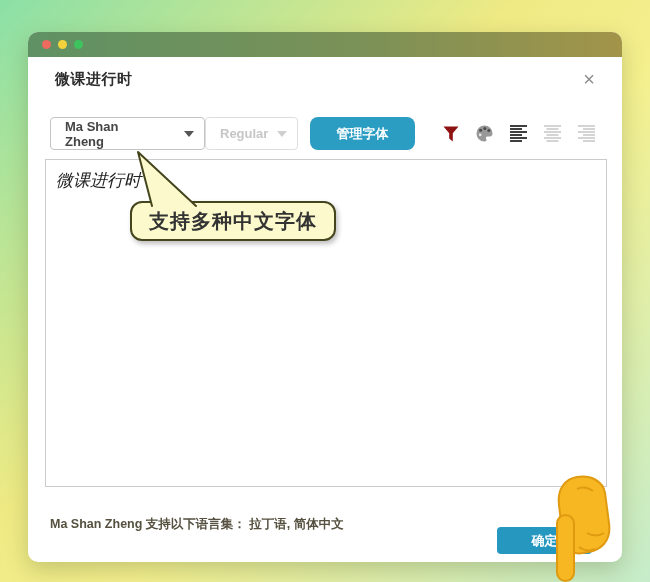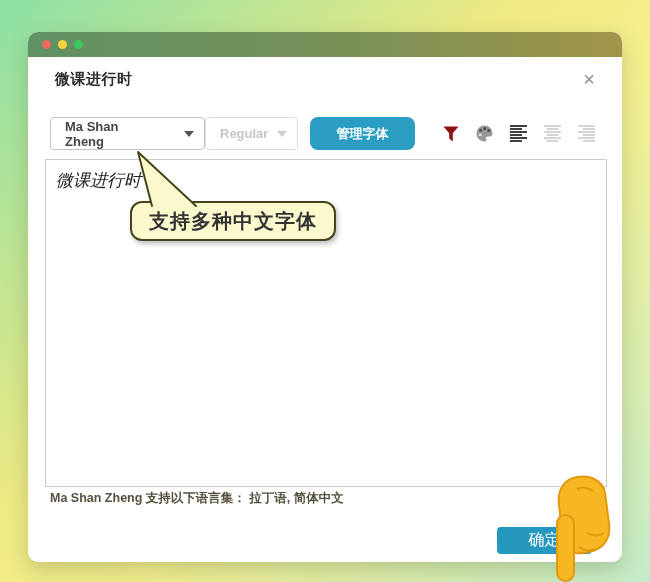--- a/index.html
+++ b/index.html
@@ -62,27 +62,27 @@
   .callout-tail { position:absolute; left:92px; top:118px; z-index:6; pointer-events:none; }
   .callout {
     position:absolute; left:102px; top:169px; width:206px; height:40px; z-index:5;
     background:#fcfacd; border:2px solid #45451d; border-radius:12px;
     box-shadow:2px 3px 5px rgba(0,0,0,.25);
     display:flex; align-items:center; justify-content:center;
     font-size:20px; font-weight:bold; color:#333333; letter-spacing:1px;
   }
 
   .status-note {
-    position:absolute; left:22px; top:458px;
+    position:absolute; left:22px; top:484px;
     font-size:12.5px; font-weight:bold; color:#55503f;
   }
   .btn-confirm {
     position:absolute; left:469px; top:495px; width:95px; height:27px;
     border:none; border-radius:4px; background:#2697bf; color:#fff;
-    font-size:16px; font-weight:normal; font-family:inherit; cursor:pointer; z-index:4;
+    font-size:13px; font-weight:bold; font-family:inherit; cursor:pointer; z-index:4;
   }
   .hand { position:absolute; left:515px; top:443px; z-index:7; pointer-events:none; }
 </style>
 </head>
 <body>
 
 <div class="window">
 
   <div class="titlebar">
     <span class="dot red"></span>

